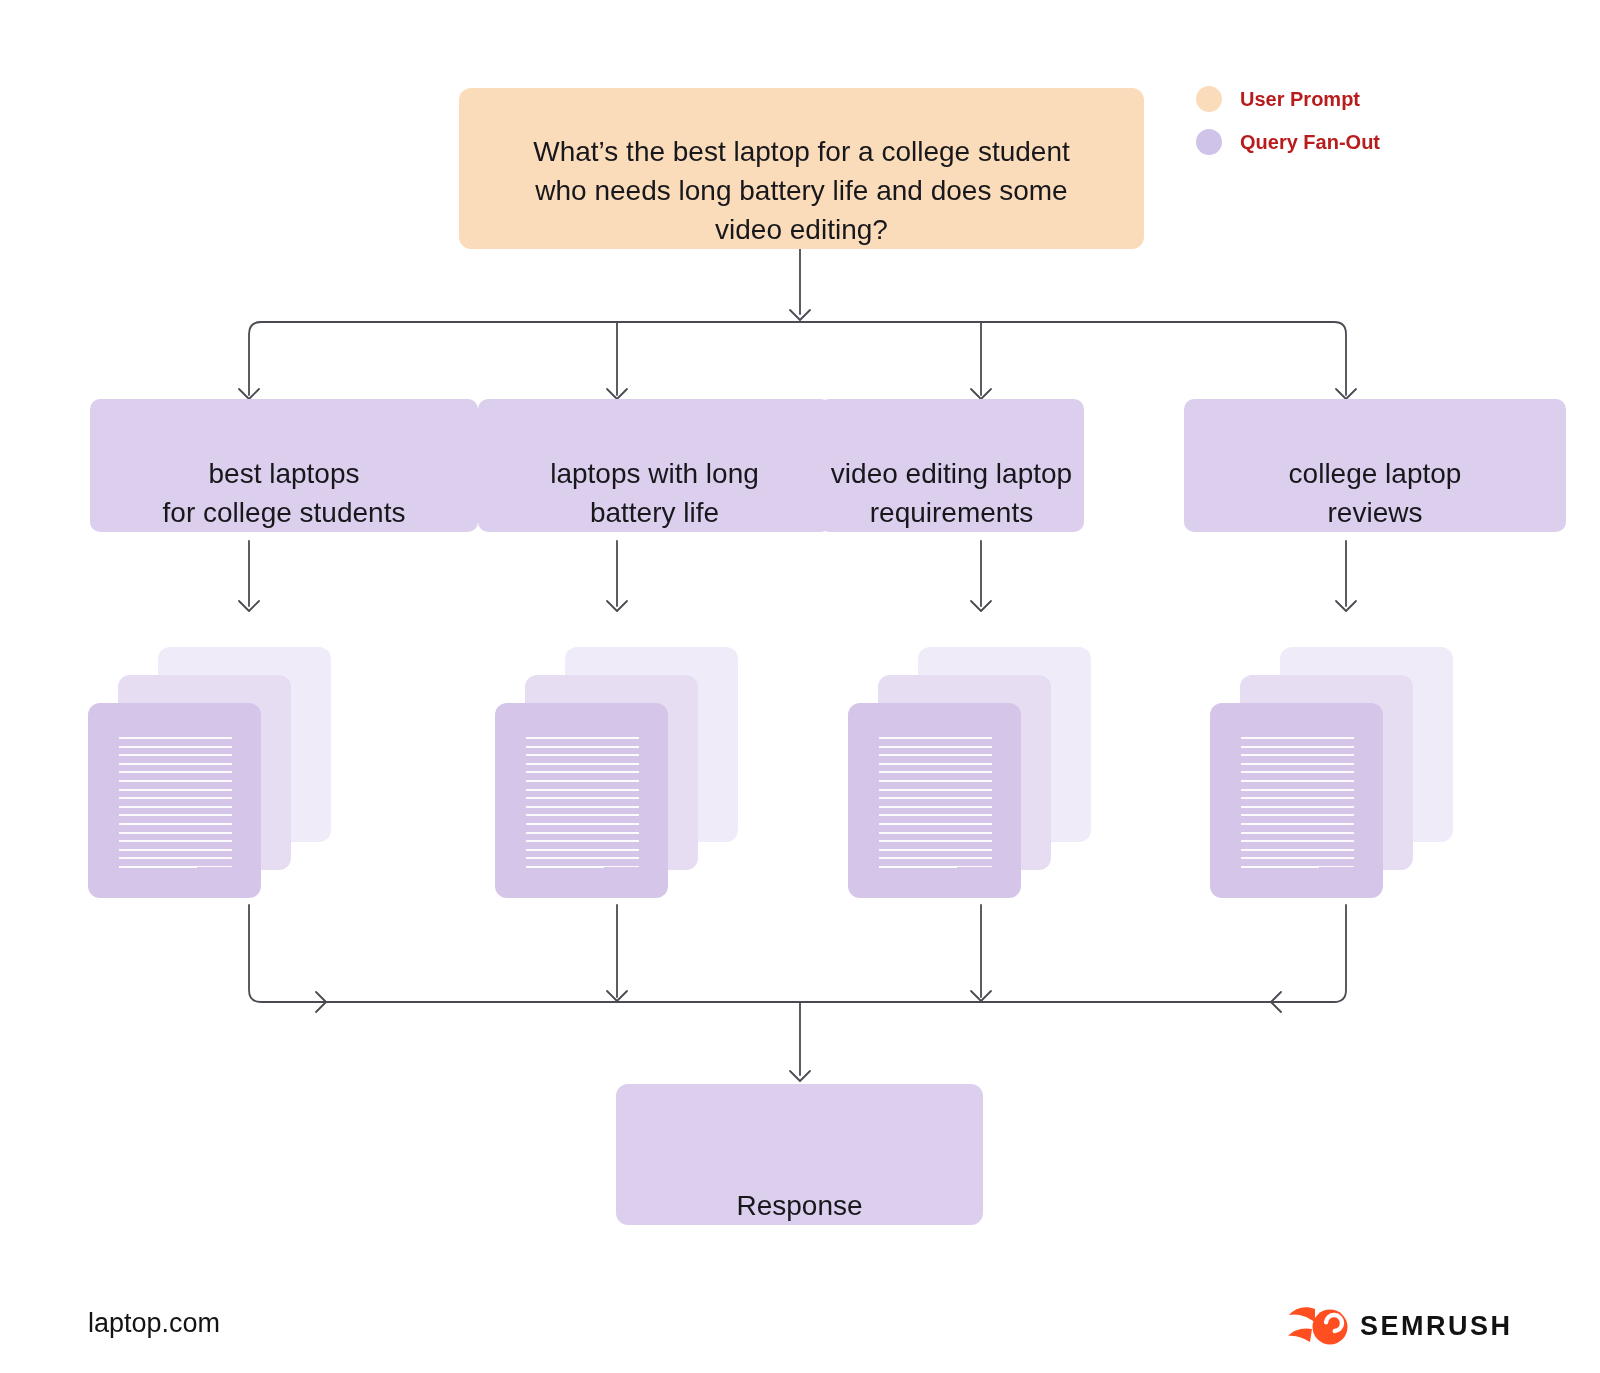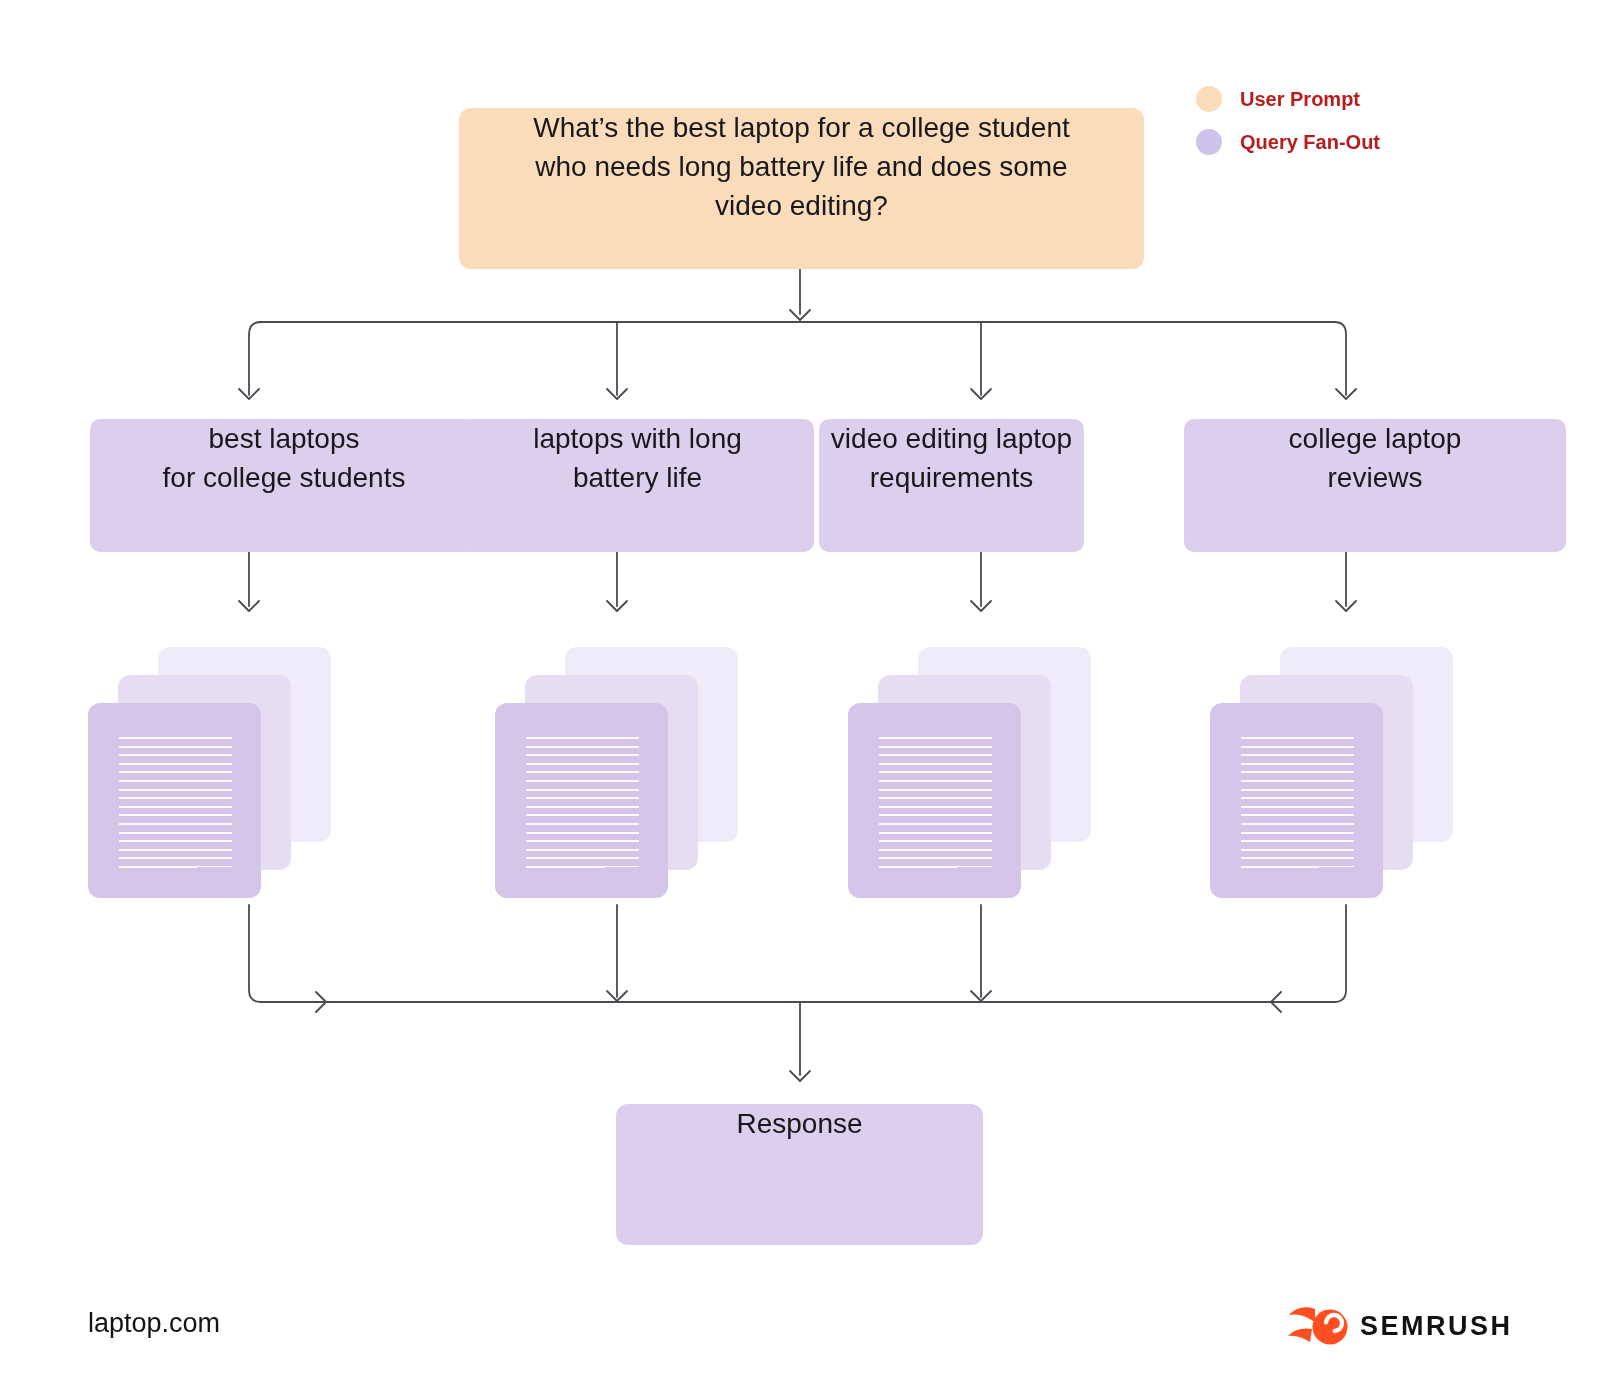--- a/index.html
+++ b/index.html
@@ -19,28 +19,28 @@
     background:var(--background);
     font-family:"Liberation Sans", sans-serif;
     color:var(--text);
     position:relative;overflow:hidden;
   }
   .canvas{position:absolute;inset:0;}
   svg.connectors{position:absolute;left:0;top:0;pointer-events:none;}
   svg.connectors path{fill:none;stroke:var(--connector);stroke-width:1.8;stroke-linejoin:round;stroke-linecap:round;}
 
   .node{
-    position:absolute;display:flex;align-items:flex-start;justify-content:center;
+    position:absolute;display:flex;align-items:flex-end;justify-content:center;
     text-align:center;white-space:pre-line;
-    font-size:28px;line-height:39px;color:var(--text);margin-top:20px;
+    font-size:28px;line-height:39px;color:var(--text);
   }
   .prompt-box{left:459px;top:88px;width:685px;height:161px;background:var(--user-prompt-fill);border-radius:12px;}
   .qbox{top:399px;height:133px;background:var(--query-fill);border-radius:10px;}
   .qbox.q1{left:90px;width:388px;}
-  .qbox.q2{left:461px;width:353px;}
+  .qbox.q2{left:478px;width:353px;}
   .qbox.q3{left:819px;width:265px;}
   .qbox.q4{left:1184px;width:382px;}
   .response-box{left:616px;top:1084px;width:367px;height:141px;background:var(--query-fill);border-radius:12px;}
 
   .legend{position:absolute;left:1196px;top:86px;}
   .legend-row{display:flex;align-items:center;margin-bottom:17px;}
   .legend-dot{width:26px;height:26px;border-radius:50%;margin-right:18px;flex:none;}
   .legend-label{font-size:20px;font-weight:700;color:#b91c1c;}
 
   .stack{position:absolute;top:647px;width:243px;height:251px;}

